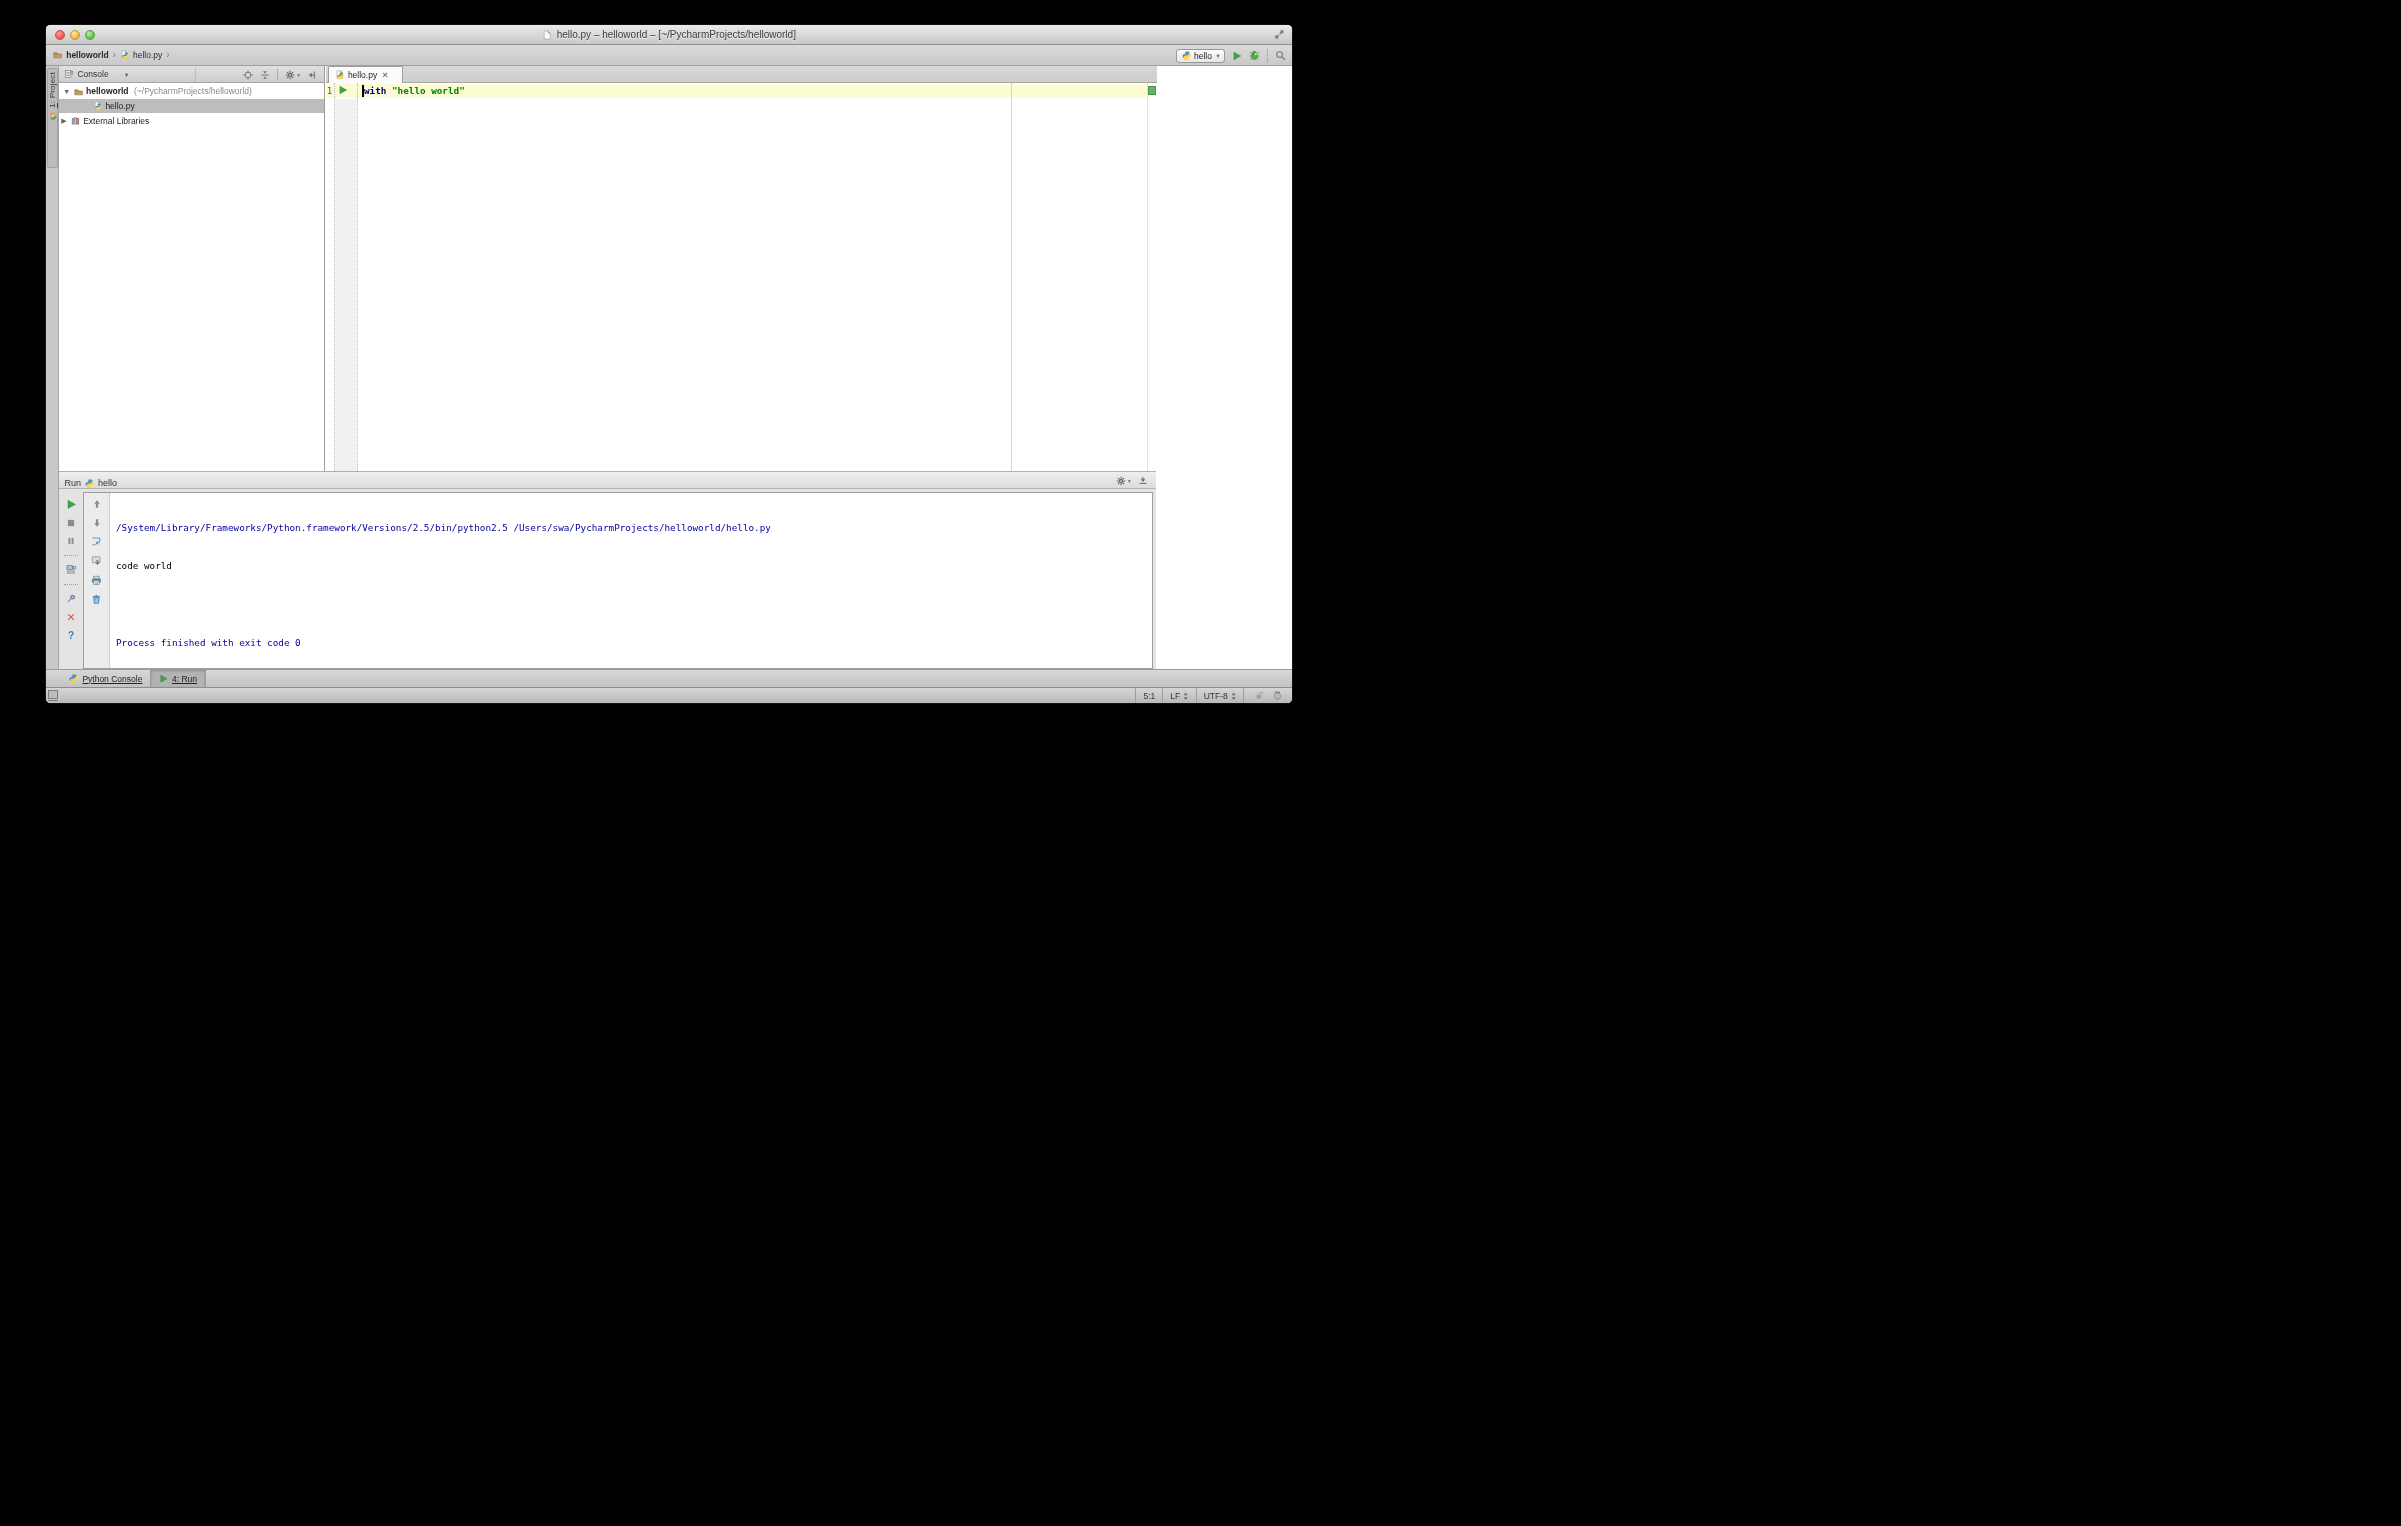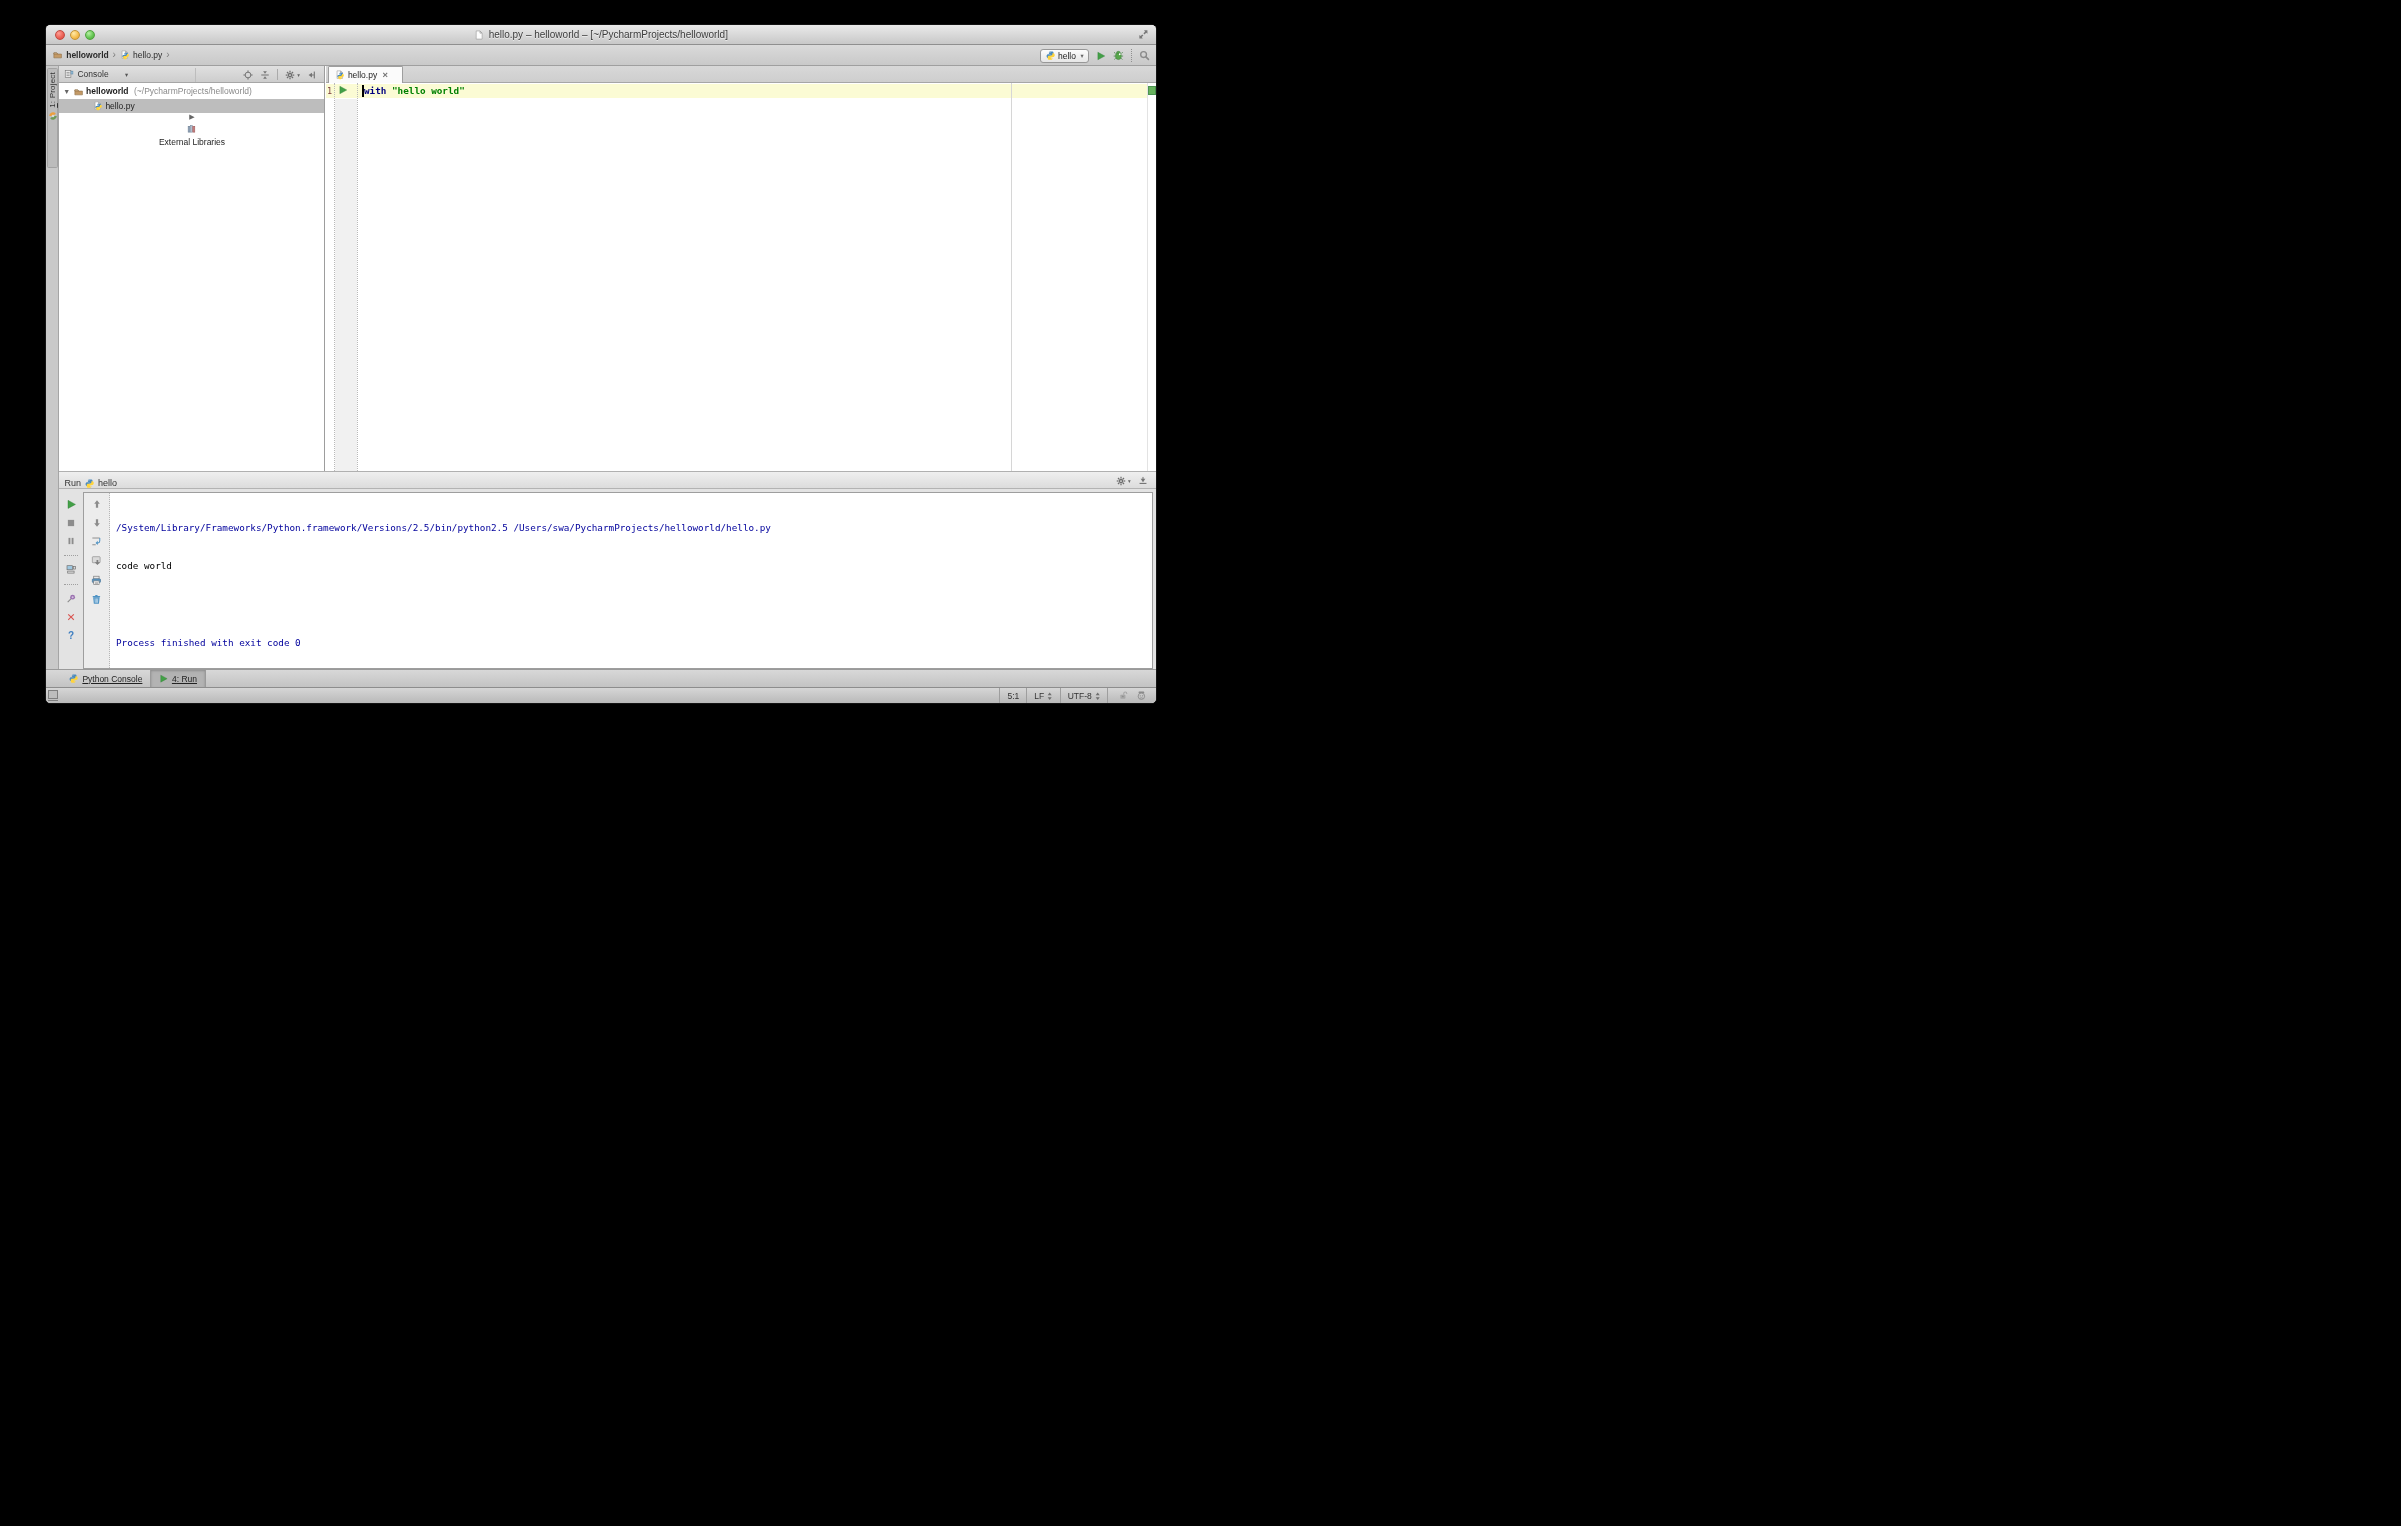--- a/index.html
+++ b/index.html
@@ -2,21 +2,21 @@
 <html style="font-size:12.4px"><head>
 <meta charset="utf-8">
 <style>
   html,body{margin:0;padding:0;background:#000;width:1201px;height:763px;overflow:hidden;
     font-family:"Liberation Sans","DejaVu Sans",sans-serif;-webkit-font-smoothing:antialiased;}
   *{box-sizing:border-box;}
   .ic{display:inline-block;vertical-align:middle;line-height:0;}
   .ic svg{display:block;width:100%;height:100%;}.i12{width:9.3px;height:9.3px}.i13{width:10px;height:10px}
   .i14{width:10.8px;height:10.8px}
 
-  #window{position:absolute;left:46px;top:25px;width:1110px;height:678px;background:#fff;
+  #window{position:absolute;left:46px;top:25px;width:1246px;height:678px;background:#fff;
     border-radius:4.6px;overflow:hidden;box-shadow:0 0 0 0.8px #1a1a1a,0 14px 31px rgba(0,0,0,.55);}
 
   
   .titlebar{position:absolute;left:0;top:0;right:0;height:20px;
     background:linear-gradient(#eaeaea,#c8c8c8);border-bottom:0.8px solid #8f8f8f;
     display:flex;align-items:center;justify-content:center;}
   .lights{position:absolute;left:8.5px;top:4.6px;display:flex;gap:5.4px;}
   .light{width:10px;height:10px;border-radius:50%;}
   .light.red{background:radial-gradient(circle at 35% 30%,#ff9d94,#ec6559 55%,#d3423a);border:0.8px solid #c14a41;}
   .light.yellow{background:radial-gradient(circle at 35% 30%,#ffe9a8,#f6bf51 55%,#dd9f32);border:0.8px solid #c39338;}
@@ -300,21 +300,21 @@
         <span class="ic i12"><svg viewBox="0 0 16 16">
               <path d="M3.5 1.5h6L13 5v9.5H3.5z" fill="#fdfdfd" stroke="#9a9a9a"></path>
               <path d="M9.5 1.5V5H13z" fill="#e2e2e2" stroke="#9a9a9a"></path>
               <g transform="translate(3.2 3.8) scale(0.8)">
                 <path fill="#4b8bbe" d="M7.9 1C6.1 1 5 1.9 5 3.3V5h3v.8H3.9C2.3 5.8 1 6.9 1 8.9 1 11 2.3 12 3.9 12H5v-1.7C5 8.9 6.3 8 7.9 8H11c1.4 0 2-1 2-2.3V3.3C13 1.9 11.9 1 10.1 1H7.9zM6.8 2.3c.4 0 .7.3.7.7s-.3.7-.7.7-.7-.3-.7-.7.3-.7.7-.7z"></path>
                 <path fill="#ffd43b" d="M8.1 15c1.8 0 2.9-.9 2.9-2.3V11H8v-.8h4.1c1.6 0 2.9-1.1 2.9-3.1C15 5 13.7 4 12.1 4H11v1.7C11 7.1 9.7 8 8.1 8H5c-1.4 0-2 1-2 2.3v2.4C3 14.1 4.1 15 5.9 15h2.2zm1.1-1.3c-.4 0-.7-.3-.7-.7s.3-.7.7-.7.7.3.7.7-.3.7-.7.7z"></path>
               </g>
             </svg></span>
         <span>hello.py</span>
       </div>
-      <div class="trow" style="padding-left:1px;flex-direction:column;">
+      <div class="trow" style="padding-left:1px;">
         <span class="tw">▶</span>
         <span class="ic i12"><svg viewBox="0 0 16 16">
               <rect x="2" y="4" width="3" height="10" fill="#93a7bd" stroke="#6d7f92"></rect>
               <rect x="6" y="2.5" width="3" height="11.5" fill="#b6c4d2" stroke="#7d8da0"></rect>
               <rect x="10" y="4" width="3.4" height="10" fill="#c97f7f" stroke="#9a5a5a"></rect>
             </svg></span>
         <span>External Libraries</span>
       </div>
     </div>
   </div>

